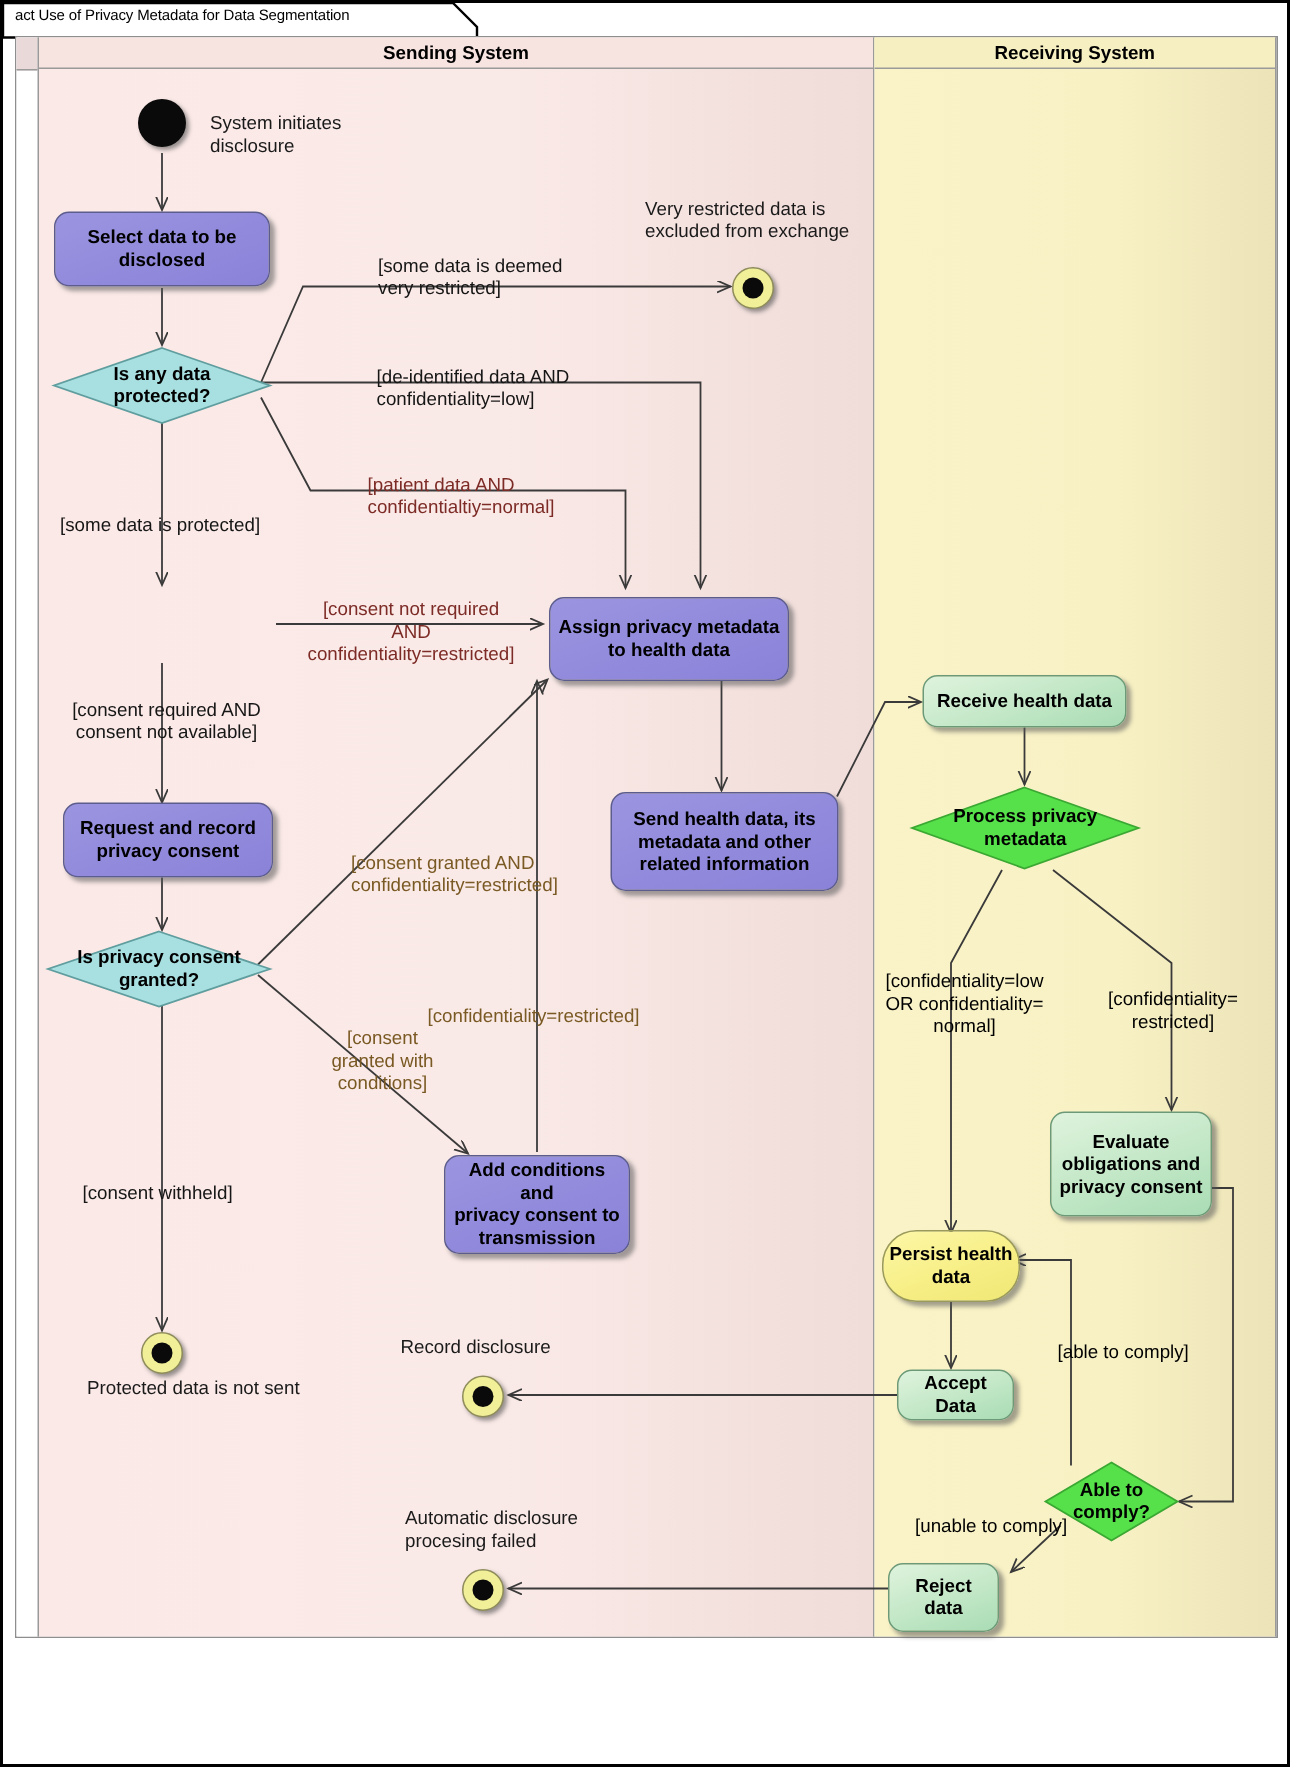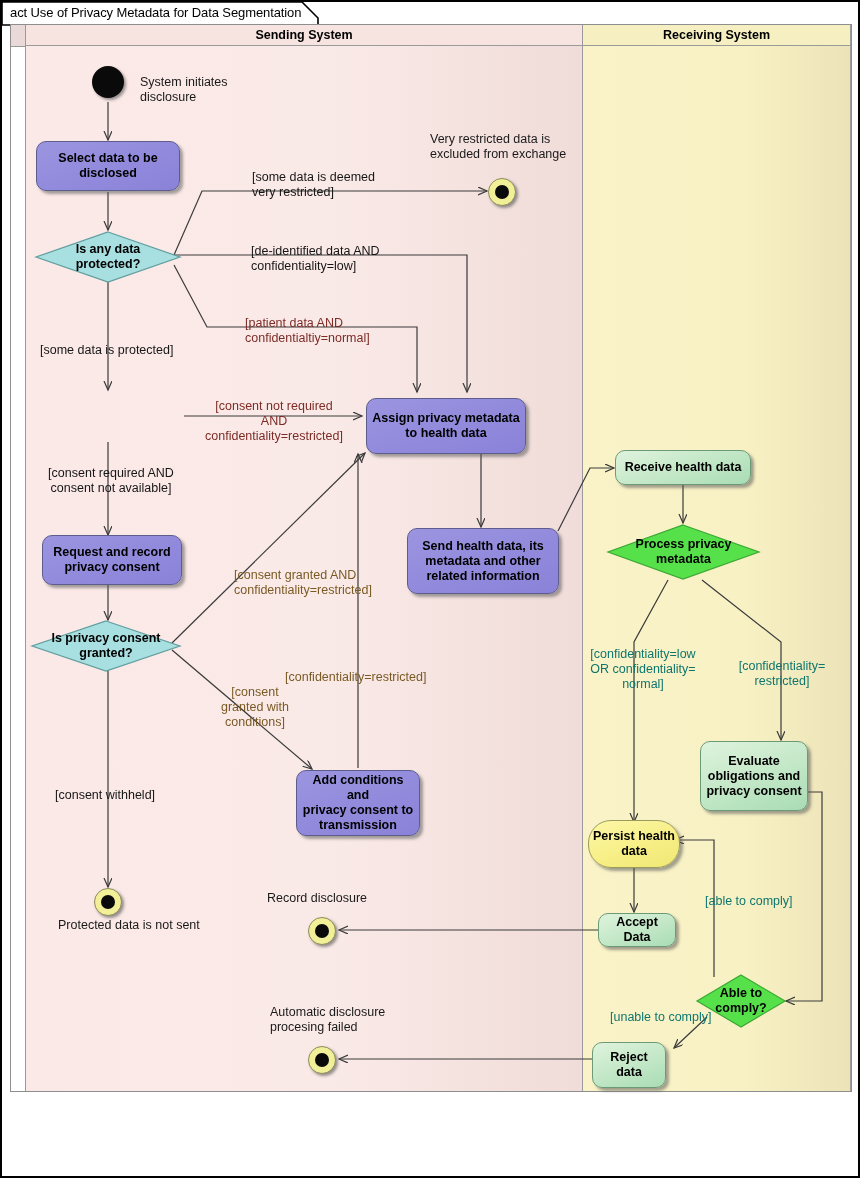--- a/index.html
+++ b/index.html
@@ -11,21 +11,21 @@
   }
   
   #title-tab{
     position:absolute;left:0px;top:0px;width:318px;height:22px;
     background:#ffffff;border-right:0;box-sizing:border-box;
   }
   #title-tab .tab-shape{
     position:absolute;inset:0;
   }
   #title-label{
-    position:absolute;left:8px;top:3px;font-size:13px;color:#000;
+    position:absolute;left:8px;top:3px;font-size:10px;color:#000;
     white-space:nowrap;letter-spacing:-0.1px;
   }
   
   #pool{
     position:absolute;left:8px;top:22px;width:842px;height:1068px;
     box-sizing:border-box;border:1px solid #8e8e8e;background:#ffffff;
   }
   .lane{position:absolute;top:0;height:100%;box-sizing:border-box;}
   #lane-sending{left:14px;width:558px;background:linear-gradient(90deg,#fbe9e7 0%,#faeae7 55%,#f0dcd9 100%);border-left:1px solid #9a9a9a;border-right:1px solid #9a9a9a;}
   #lane-receiving{left:572px;width:268px;background:linear-gradient(90deg,#faf3c8 0%,#f8f1c4 60%,#ece4b8 100%);border-right:1px solid #9a9a9a;}
@@ -82,21 +82,21 @@
   .note-text{
     position:absolute;font-size:12.5px;line-height:15px;color:#1a1a1a;
     white-space:pre-line;
   }
   .guard{
     position:absolute;font-size:12.5px;line-height:15px;white-space:pre-line;
   }
   .guard.black{color:#161616;}
   .guard.maroon{color:#7d2b26;}
   .guard.brown{color:#7a5a24;}
-  .guard.teal{color:#0f766e;}
+  .guard.teal{color:#000000;}
   .ta-c{text-align:center;}
   .ta-l{text-align:left;}
 </style>
 </head>
 <body>
 
 <div id="frame">
 
   <div id="title-tab">
     <svg class="tab-shape" width="318" height="24" viewBox="0 0 318 24">

